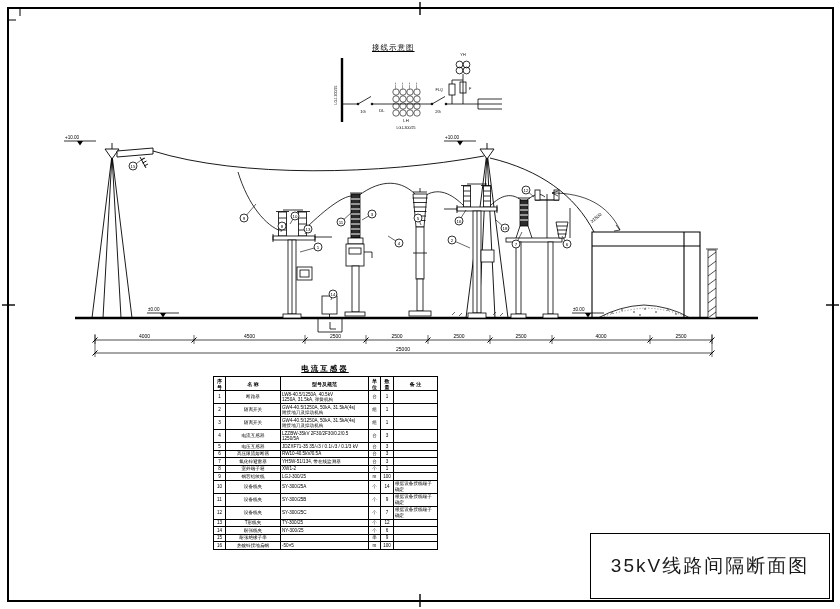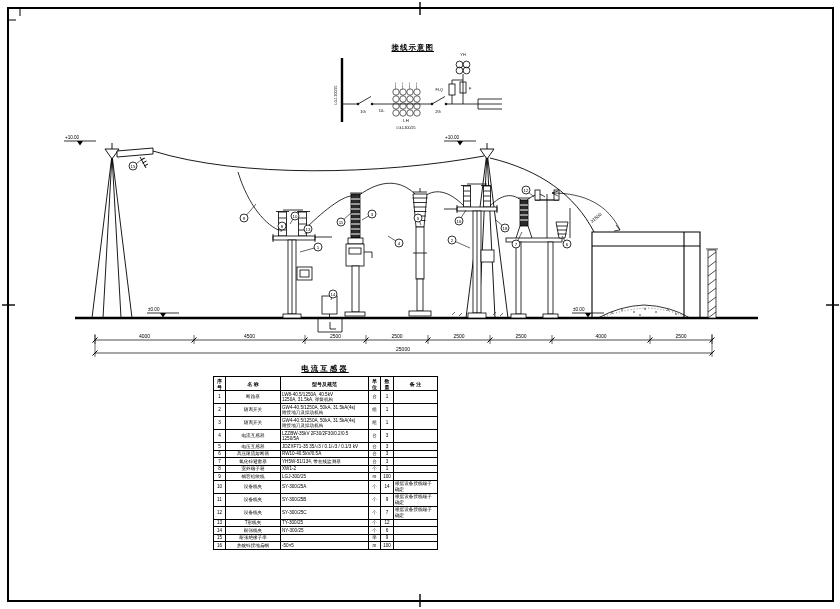--- a/index.html
+++ b/index.html
@@ -1,21 +1,21 @@
 <!DOCTYPE html>
 <html><head>
 <meta charset="utf-8">
 <style>
   html,body{margin:0;padding:0;width:840px;height:609px;background:#fff;overflow:hidden;
     font-family:"Liberation Sans",sans-serif;color:#000;}
   .sheet{position:relative;width:840px;height:609px;background:#fff;}
   svg{position:absolute;left:0;top:0;}
   svg text{font-family:"Liberation Sans",sans-serif;fill:#000;}
-  .sch-title{position:absolute;left:372px;top:43px;width:62px;text-align:right;
-    font-size:7.5px;font-weight:bold;text-decoration:underline;letter-spacing:1px;}
+  .sch-title{position:absolute;left:372px;top:43px;width:62px;text-align:left;
+    font-size:7.5px;font-weight:normal;text-decoration:underline;letter-spacing:1px;}
   .tbl-title{position:absolute;left:285px;top:364px;width:80px;text-align:center;
     font-size:7.5px;font-weight:bold;text-decoration:underline;letter-spacing:2px;}
   table.mat{position:absolute;left:213px;top:376px;width:224px;border-collapse:collapse;
     table-layout:fixed;font-size:4.6px;line-height:1.2;}
   table.mat th,table.mat td{border:0.8px solid #000;padding:0.5px 1px;text-align:center;
     overflow:hidden;white-space:pre-line;word-break:break-all;}
   table.mat th{font-weight:bold;font-size:5px;}
   table.mat td.left{text-align:left;}
   .titleblock{position:absolute;left:590px;top:533px;width:240px;height:66px;
     border:1.5px solid #000;box-sizing:border-box;display:flex;align-items:center;justify-content:center;}
@@ -474,14 +474,17 @@
           <td>16</td>
           <td>热镀锌接地扁钢</td>
           <td class="left">-50×5</td>
           <td>m</td>
           <td>100</td>
           <td class="left"></td>
         </tr>
       </tbody>
 </table>
 
-
+<div class="titleblock">
+  <div class="t">35kV线路间隔断面图</div>
 </div>
 
+</div>
+
 </body></html>

